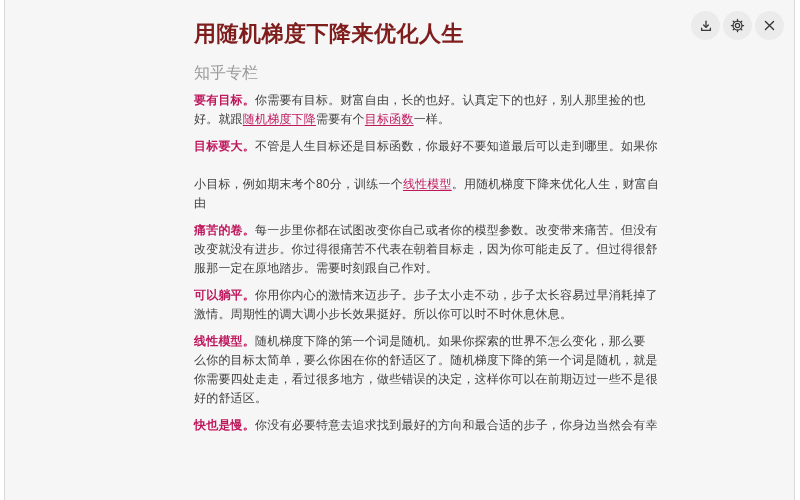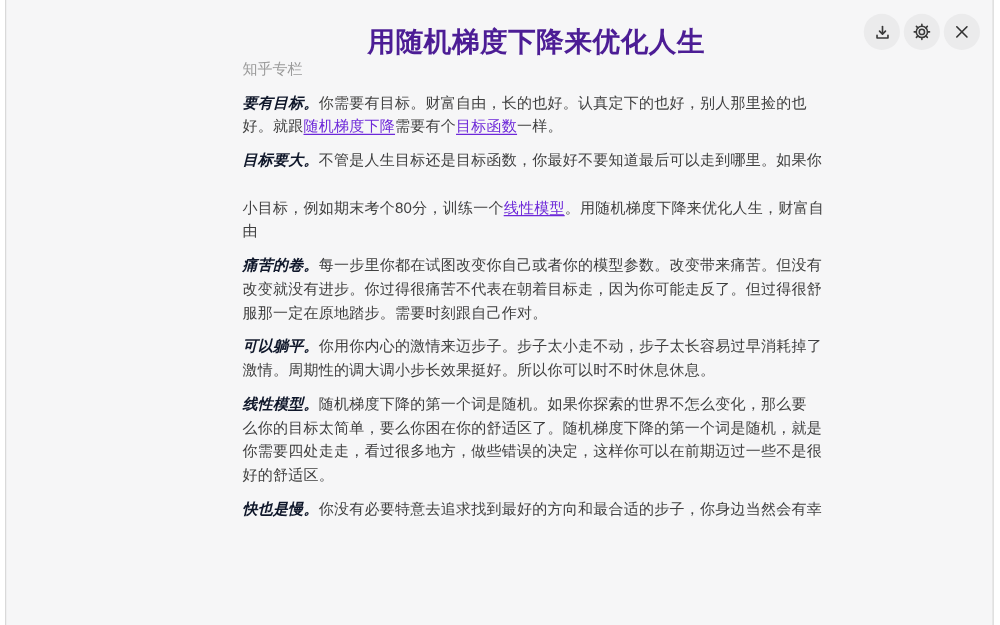--- a/index.html
+++ b/index.html
@@ -40,47 +40,45 @@
     position: absolute;
     left: 189px;
     top: 0;
     width: 470px;
   }
   h1.title {
     margin: 20px 0 0 0;
     font-size: 22px;
     line-height: 28px;
     font-weight: 700;
-    color: #4c1d95;
+    color: #7f1d1d;
     letter-spacing: 0.5px;
-    text-align: center;
   }
   .subtitle {
-    margin-top: 0;
-    font-size: 12px;
+    margin-top: 18px;
+    font-size: 16px;
     line-height: 14px;
     color: #9b9b9b;
   }
   .body {
     margin-top: 11px;
   }
   .body p {
     margin: 0 0 8px 0;
     font-size: 12px;
     line-height: 19px;
     color: #404040;
     letter-spacing: 0.2px;
   }
   .body strong {
     font-weight: 700;
-    color: #0f172a;
-    font-style: italic;
+    color: #be185d;
   }
   .body a {
-    color: #6d28d9;
+    color: #be185d;
     text-decoration: underline;
     text-underline-offset: 2px;
     cursor: pointer;
   }
 </style>
 </head>
 <body>
 
 <div class="panel">
 

